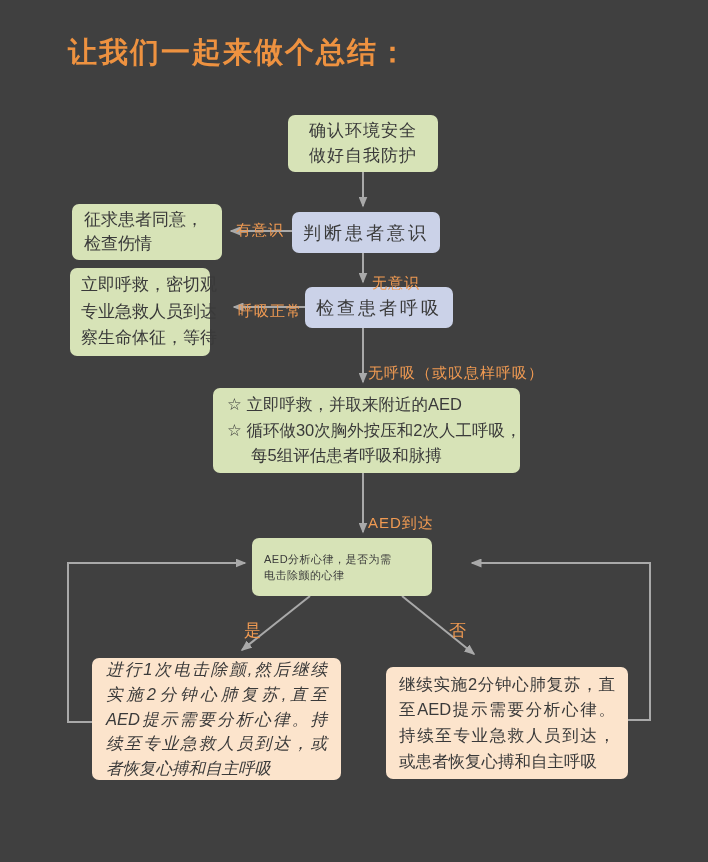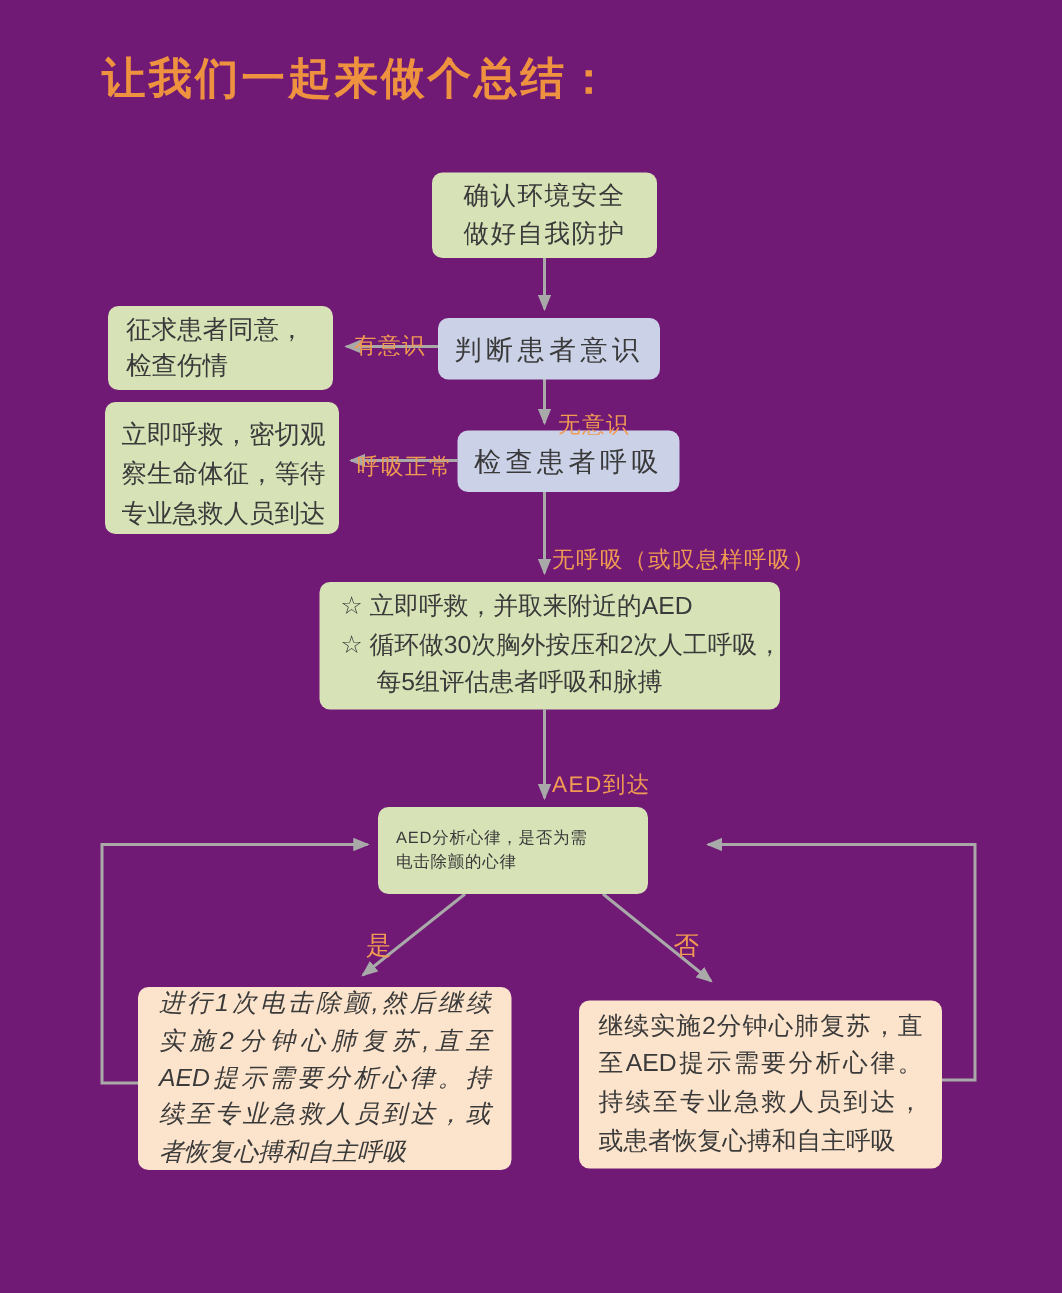--- a/index.html
+++ b/index.html
@@ -1,36 +1,36 @@
 <!DOCTYPE html>
 <html><head>
 <meta charset="utf-8">
 <style>
   html,body{margin:0;padding:0;background:#ffffff;}
   body{font-family:"Liberation Sans","DejaVu Sans",sans-serif;}
-  .canvas{position:relative;width:708px;height:862px;background:#701a75;overflow:hidden;}
+  .canvas{position:relative;width:708px;height:862px;background:#404040;overflow:hidden;}
   .title{
     position:absolute;left:68px;top:33px;
     font-size:29px;font-weight:bold;color:#ee9240;letter-spacing:2px;
   }
   .node{
     position:absolute;border-radius:7px;color:#3a3a3a;
     display:flex;flex-direction:column;justify-content:center;
     box-sizing:border-box;z-index:2;
   }
   .green{background:#d7e3b7;}
   .lavender{background:#cbd2e8;}
   .peach{background:#fce4cc;}
   .node .ln{white-space:nowrap;}
   .center{align-items:center;text-align:center;}
   .jline{text-align:justify;text-align-last:justify;}
   .node-confirm{left:288px;top:115px;width:150px;height:57px;font-size:17px;line-height:1.45;letter-spacing:1px;}
   .node-conscious{left:292px;top:212px;width:148px;height:41px;font-size:18px;letter-spacing:3px;}
   .node-consent{left:72px;top:204px;width:150px;height:56px;font-size:17px;line-height:1.4;padding:0 12px;}
-  .node-callhelp{left:70px;top:268px;width:156px;height:88px;font-size:17px;line-height:1.55;padding:0 11px;justify-content:flex-end;}
+  .node-callhelp{left:70px;top:268px;width:140px;height:88px;font-size:17px;line-height:1.55;padding:0 11px;}
   .node-breathing{left:305px;top:287px;width:148px;height:41px;font-size:18px;letter-spacing:3px;}
   .node-cpr{left:213px;top:388px;width:307px;height:85px;font-size:16.5px;line-height:1.55;padding:16px 14px;}
   .node-cpr .indent{padding-left:24px;}
   .node-aed{left:252px;top:538px;width:180px;height:58px;font-size:11px;line-height:1.5;padding:0 12px;letter-spacing:0.5px;}
   .node-shockyes{left:92px;top:658px;width:249px;height:122px;font-size:16.5px;line-height:1.5;padding:0 14px;font-style:italic;}
   .node-shockno{left:386px;top:667px;width:242px;height:112px;font-size:16.5px;line-height:1.55;padding:0 13px;}
   .elabel{
     position:absolute;color:#f09a52;font-size:15px;letter-spacing:1px;z-index:3;white-space:nowrap;margin-top:18px;
   }
   .lbl-conscious{left:236px;top:203px;}
@@ -78,22 +78,22 @@
     <div class="ln">判断患者意识</div>
   </div>
 
   <div class="node green node-consent">
     <div class="ln">征求患者同意，</div>
     <div class="ln">检查伤情</div>
   </div>
 
   <div class="node green node-callhelp">
     <div class="ln">立即呼救，密切观</div>
+    <div class="ln">专业急救人员到达</div>
     <div class="ln">察生命体征，等待</div>
-    <div class="ln">专业急救人员到达</div>
   </div>
 
   <div class="node lavender center node-breathing">
     <div class="ln">检查患者呼吸</div>
   </div>
 
   <div class="node green node-cpr">
     <div class="ln">☆ 立即呼救，并取来附近的AED</div>
     <div class="ln">☆ 循环做30次胸外按压和2次人工呼吸，</div>
     <div class="ln indent">每5组评估患者呼吸和脉搏</div>

